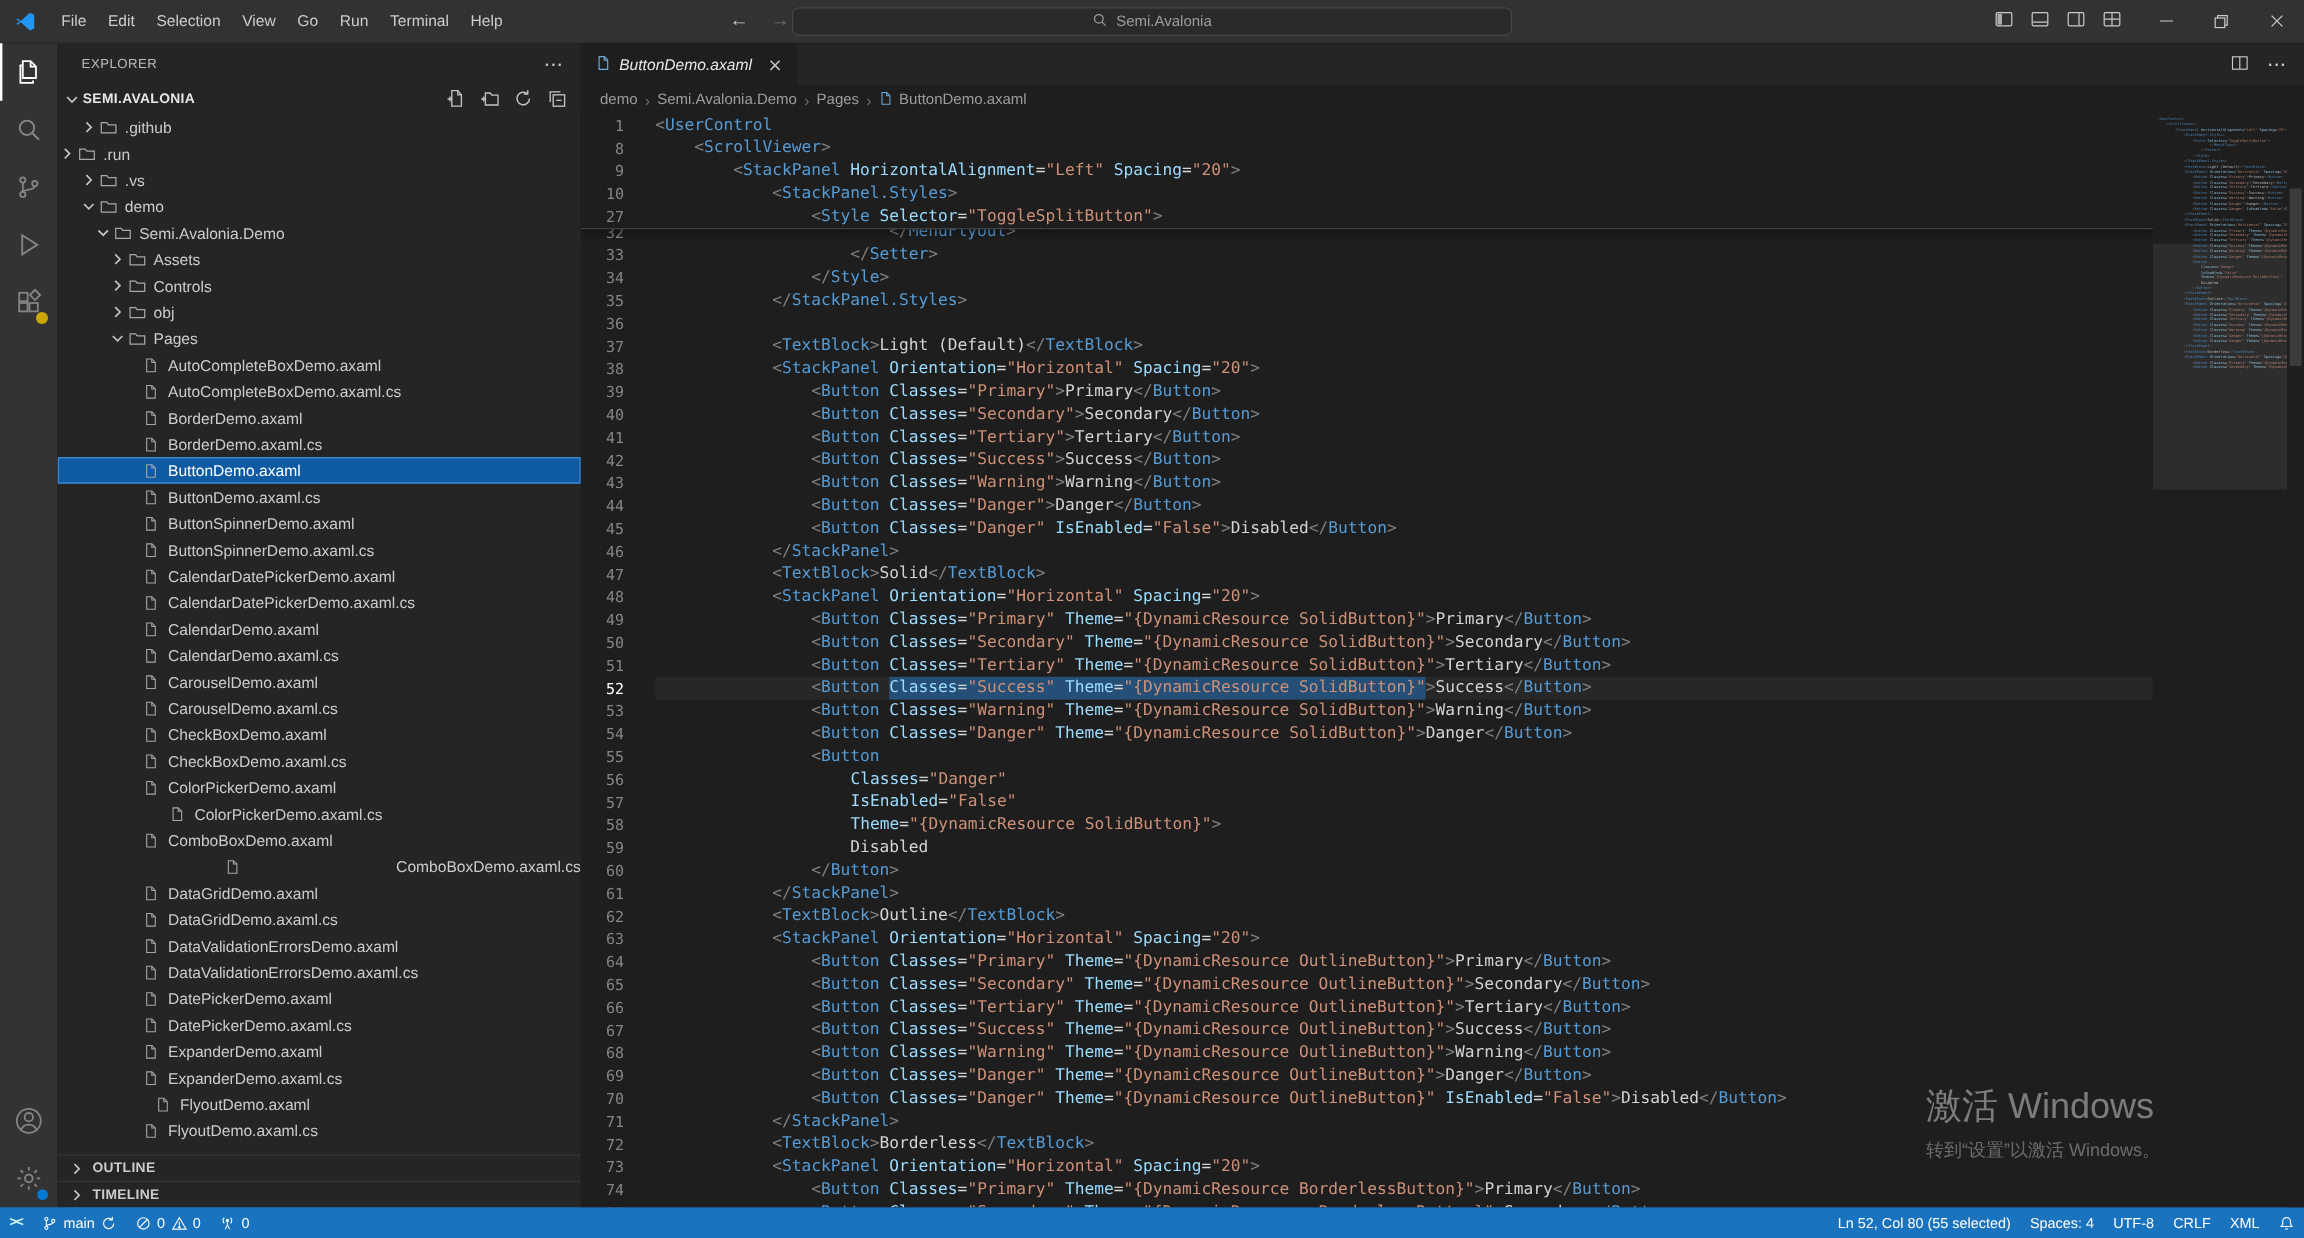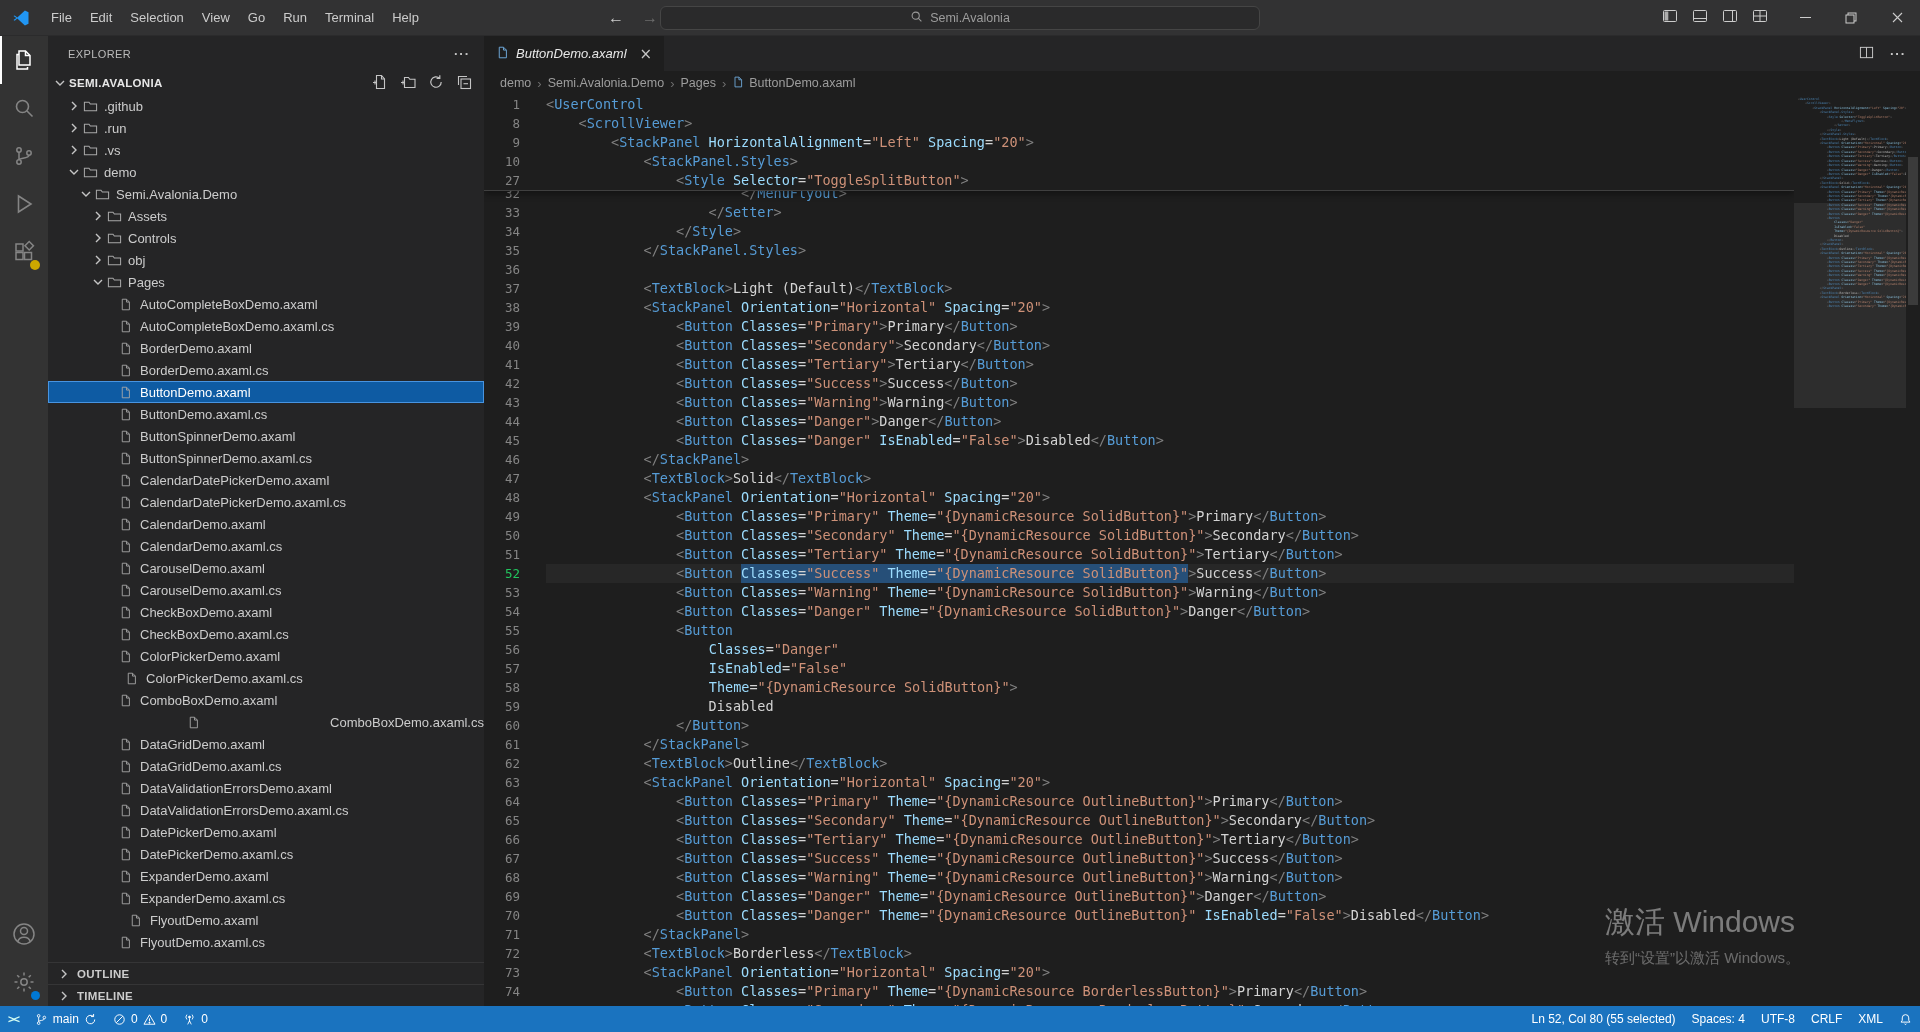--- a/index.html
+++ b/index.html
@@ -66,21 +66,21 @@
   .breadcrumb { height:24px; flex:none; display:flex; align-items:center; font-size:12.5px; color:#9d9d9d; padding-left:16px; gap:6px; }
   .bc-sep { color:#6e6e6e; font-size:13px; }
   .bc-file { display:flex; align-items:center; gap:5px; }
 
   .code-wrap { flex:1; display:flex; position:relative; min-height:0; }
   .code-col { flex:1; position:relative; overflow:hidden; font-family:"DejaVu Sans Mono", monospace; font-size:13.5px; line-height:19px; min-width:0; }
   .sticky { position:absolute; top:0; left:0; right:0; z-index:5; background:#1e1e1e; border-bottom:1px solid #404040; box-shadow:0 3px 7px rgba(0,0,0,.4); }
   .lines { position:absolute; top:89px; left:0; right:0; }
   .cl { display:flex; height:19px; white-space:pre; }
   .gut { width:62px; flex:none; text-align:right; padding-right:26px; color:#858585; font-size:12.5px; }
-  .gut.gcur { color:#22c55e; }
+  .gut.gcur { color:#ffffff; }
   .ltx { position:relative; flex:1; color:#d4d4d4; }
   .cl.cur .ltx { background:rgba(255,255,255,.045); }
   .toks { position:relative; z-index:1; }
   .selrect { position:absolute; top:0; bottom:0; background:#264f78; z-index:0; }
   .t-punct { color:#808080; }
   .t-tag { color:#569cd6; }
   .t-attr { color:#9cdcfe; }
   .t-str { color:#ce9178; }
   .t-eq { color:#d4d4d4; }
   .t-text { color:#d4d4d4; }
@@ -269,122 +269,122 @@
                 <path d="M6 4l4 4-4 4" fill="none" stroke="currentColor" stroke-width="1.4"></path>
               </svg>
             </span>
             <span class="ticon">
               <svg viewBox="0 0 16 16" width="15" height="15">
                 <path d="M1.5 3.5h4.9l1.4 1.8h6.7v7.2h-13z" fill="none" stroke="currentColor" stroke-width="1.1"></path>
               </svg>
             </span>
             <span class="tlabel">.github</span>
           </div>
+          <div class="tree-row" style="">
+            <span class="chev">
+              <svg viewBox="0 0 16 16" width="16" height="16">
+                <path d="M6 4l4 4-4 4" fill="none" stroke="currentColor" stroke-width="1.4"></path>
+              </svg>
+            </span>
+            <span class="ticon">
+              <svg viewBox="0 0 16 16" width="15" height="15">
+                <path d="M1.5 3.5h4.9l1.4 1.8h6.7v7.2h-13z" fill="none" stroke="currentColor" stroke-width="1.1"></path>
+              </svg>
+            </span>
+            <span class="tlabel">.run</span>
+          </div>
           <div class="tree-row" style="padding-left: 18px;">
             <span class="chev">
               <svg viewBox="0 0 16 16" width="16" height="16">
                 <path d="M6 4l4 4-4 4" fill="none" stroke="currentColor" stroke-width="1.4"></path>
               </svg>
             </span>
             <span class="ticon">
               <svg viewBox="0 0 16 16" width="15" height="15">
                 <path d="M1.5 3.5h4.9l1.4 1.8h6.7v7.2h-13z" fill="none" stroke="currentColor" stroke-width="1.1"></path>
               </svg>
             </span>
-            <span class="tlabel">.run</span>
+            <span class="tlabel">.vs</span>
           </div>
           <div class="tree-row" style="padding-left: 18px;">
-            <span class="chev">
+            <span class="chev open">
               <svg viewBox="0 0 16 16" width="16" height="16">
                 <path d="M6 4l4 4-4 4" fill="none" stroke="currentColor" stroke-width="1.4"></path>
               </svg>
             </span>
             <span class="ticon">
               <svg viewBox="0 0 16 16" width="15" height="15">
                 <path d="M1.5 3.5h4.9l1.4 1.8h6.7v7.2h-13z" fill="none" stroke="currentColor" stroke-width="1.1"></path>
               </svg>
             </span>
-            <span class="tlabel">.vs</span>
-          </div>
-          <div class="tree-row" style="padding-left: 18px;">
+            <span class="tlabel">demo</span>
+          </div>
+          <div class="tree-row" style="padding-left: 30px;">
             <span class="chev open">
               <svg viewBox="0 0 16 16" width="16" height="16">
                 <path d="M6 4l4 4-4 4" fill="none" stroke="currentColor" stroke-width="1.4"></path>
               </svg>
             </span>
             <span class="ticon">
               <svg viewBox="0 0 16 16" width="15" height="15">
                 <path d="M1.5 3.5h4.9l1.4 1.8h6.7v7.2h-13z" fill="none" stroke="currentColor" stroke-width="1.1"></path>
               </svg>
             </span>
-            <span class="tlabel">demo</span>
-          </div>
-          <div class="tree-row" style="padding-left: 30px;">
-            <span class="chev open">
+            <span class="tlabel">Semi.Avalonia.Demo</span>
+          </div>
+          <div class="tree-row" style="padding-left: 42px;">
+            <span class="chev">
               <svg viewBox="0 0 16 16" width="16" height="16">
                 <path d="M6 4l4 4-4 4" fill="none" stroke="currentColor" stroke-width="1.4"></path>
               </svg>
             </span>
             <span class="ticon">
               <svg viewBox="0 0 16 16" width="15" height="15">
                 <path d="M1.5 3.5h4.9l1.4 1.8h6.7v7.2h-13z" fill="none" stroke="currentColor" stroke-width="1.1"></path>
               </svg>
             </span>
-            <span class="tlabel">Semi.Avalonia.Demo</span>
+            <span class="tlabel">Assets</span>
           </div>
           <div class="tree-row" style="padding-left: 42px;">
             <span class="chev">
               <svg viewBox="0 0 16 16" width="16" height="16">
                 <path d="M6 4l4 4-4 4" fill="none" stroke="currentColor" stroke-width="1.4"></path>
               </svg>
             </span>
             <span class="ticon">
               <svg viewBox="0 0 16 16" width="15" height="15">
                 <path d="M1.5 3.5h4.9l1.4 1.8h6.7v7.2h-13z" fill="none" stroke="currentColor" stroke-width="1.1"></path>
               </svg>
             </span>
-            <span class="tlabel">Assets</span>
+            <span class="tlabel">Controls</span>
           </div>
           <div class="tree-row" style="padding-left: 42px;">
             <span class="chev">
               <svg viewBox="0 0 16 16" width="16" height="16">
                 <path d="M6 4l4 4-4 4" fill="none" stroke="currentColor" stroke-width="1.4"></path>
               </svg>
             </span>
             <span class="ticon">
               <svg viewBox="0 0 16 16" width="15" height="15">
                 <path d="M1.5 3.5h4.9l1.4 1.8h6.7v7.2h-13z" fill="none" stroke="currentColor" stroke-width="1.1"></path>
               </svg>
             </span>
-            <span class="tlabel">Controls</span>
+            <span class="tlabel">obj</span>
           </div>
           <div class="tree-row" style="padding-left: 42px;">
-            <span class="chev">
+            <span class="chev open">
               <svg viewBox="0 0 16 16" width="16" height="16">
                 <path d="M6 4l4 4-4 4" fill="none" stroke="currentColor" stroke-width="1.4"></path>
               </svg>
             </span>
             <span class="ticon">
               <svg viewBox="0 0 16 16" width="15" height="15">
                 <path d="M1.5 3.5h4.9l1.4 1.8h6.7v7.2h-13z" fill="none" stroke="currentColor" stroke-width="1.1"></path>
               </svg>
             </span>
-            <span class="tlabel">obj</span>
-          </div>
-          <div class="tree-row" style="padding-left: 42px;">
-            <span class="chev open">
-              <svg viewBox="0 0 16 16" width="16" height="16">
-                <path d="M6 4l4 4-4 4" fill="none" stroke="currentColor" stroke-width="1.4"></path>
-              </svg>
-            </span>
-            <span class="ticon">
-              <svg viewBox="0 0 16 16" width="15" height="15">
-                <path d="M1.5 3.5h4.9l1.4 1.8h6.7v7.2h-13z" fill="none" stroke="currentColor" stroke-width="1.1"></path>
-              </svg>
-            </span>
             <span class="tlabel">Pages</span>
           </div>
           <div class="tree-row" style="padding-left: 54px;">
             <span class="chev"></span>
             <span class="ticon">
               <svg viewBox="0 0 16 16" width="13" height="13">
                 <path d="M4 1.5h5.3L12.8 5v9.5H4z" fill="none" stroke="currentColor" stroke-width="1.1"></path>
                 <path d="M9.2 1.8V5h3.3" fill="none" stroke="currentColor" stroke-width="1.1"></path>
               </svg>
             </span>
@@ -543,21 +543,21 @@
           <div class="tree-row" style="padding-left: 54px;">
             <span class="chev"></span>
             <span class="ticon">
               <svg viewBox="0 0 16 16" width="13" height="13">
                 <path d="M4 1.5h5.3L12.8 5v9.5H4z" fill="none" stroke="currentColor" stroke-width="1.1"></path>
                 <path d="M9.2 1.8V5h3.3" fill="none" stroke="currentColor" stroke-width="1.1"></path>
               </svg>
             </span>
             <span class="tlabel">ColorPickerDemo.axaml</span>
           </div>
-          <div class="tree-row" style="padding-left: 60px;">
+          <div class="tree-row" style="padding-left: 76px;">
             <span class="chev"></span>
             <span class="ticon">
               <svg viewBox="0 0 16 16" width="13" height="13">
                 <path d="M4 1.5h5.3L12.8 5v9.5H4z" fill="none" stroke="currentColor" stroke-width="1.1"></path>
                 <path d="M9.2 1.8V5h3.3" fill="none" stroke="currentColor" stroke-width="1.1"></path>
               </svg>
             </span>
             <span class="tlabel">ColorPickerDemo.axaml.cs</span>
           </div>
           <div class="tree-row" style="padding-left: 54px;">

